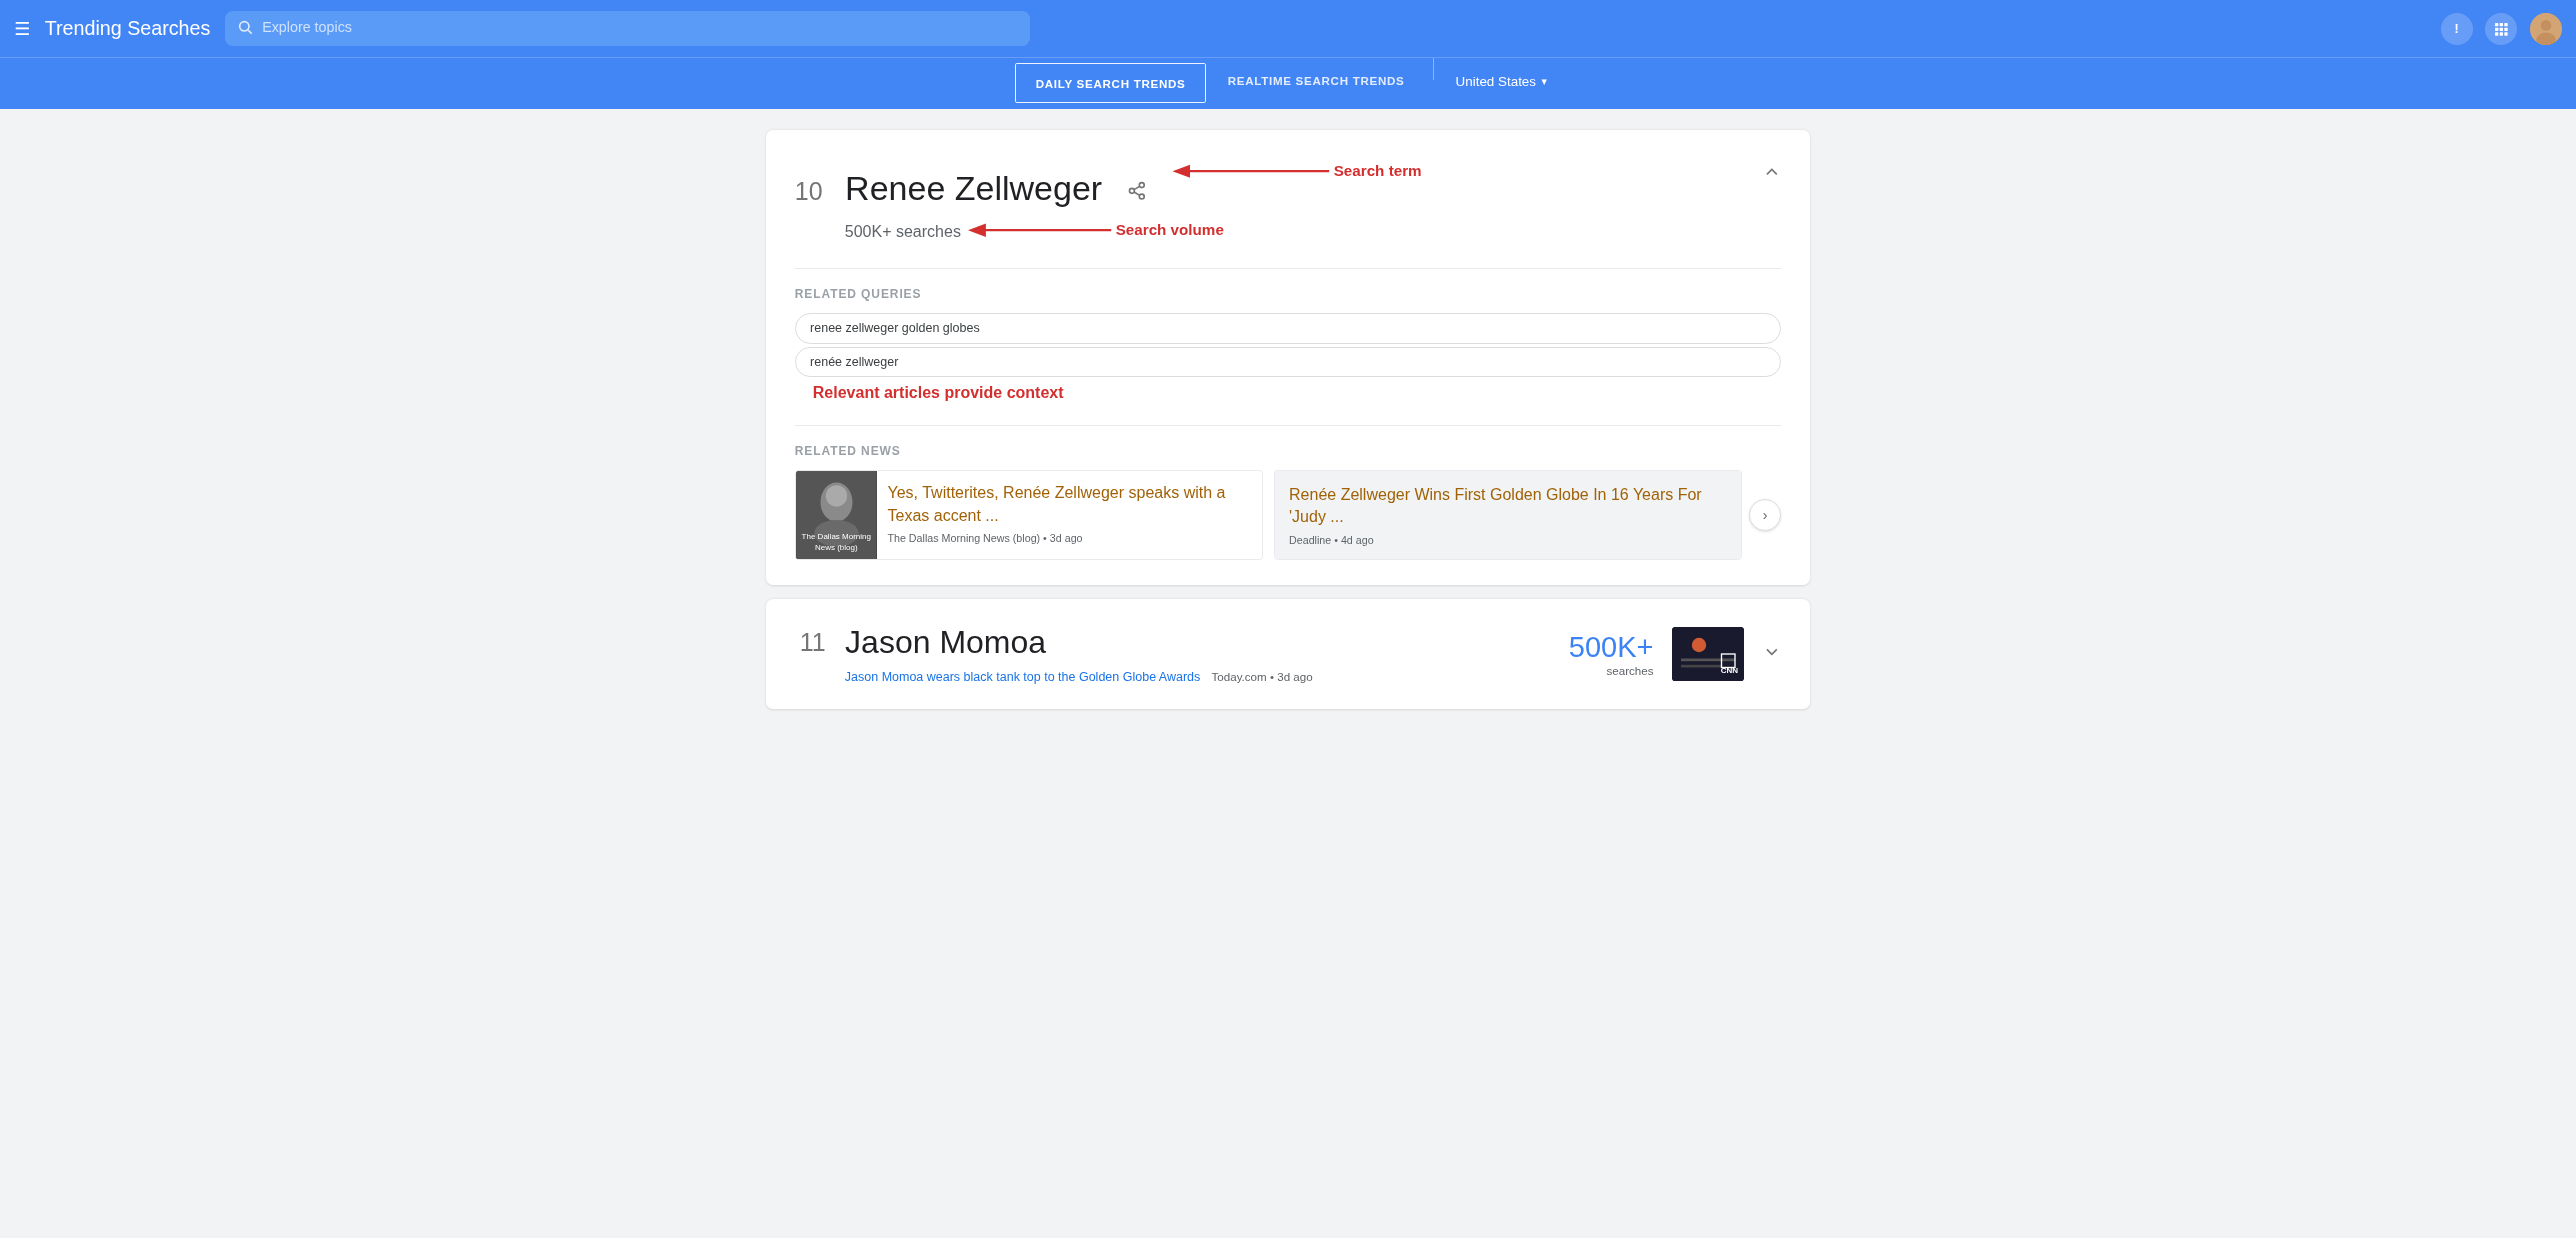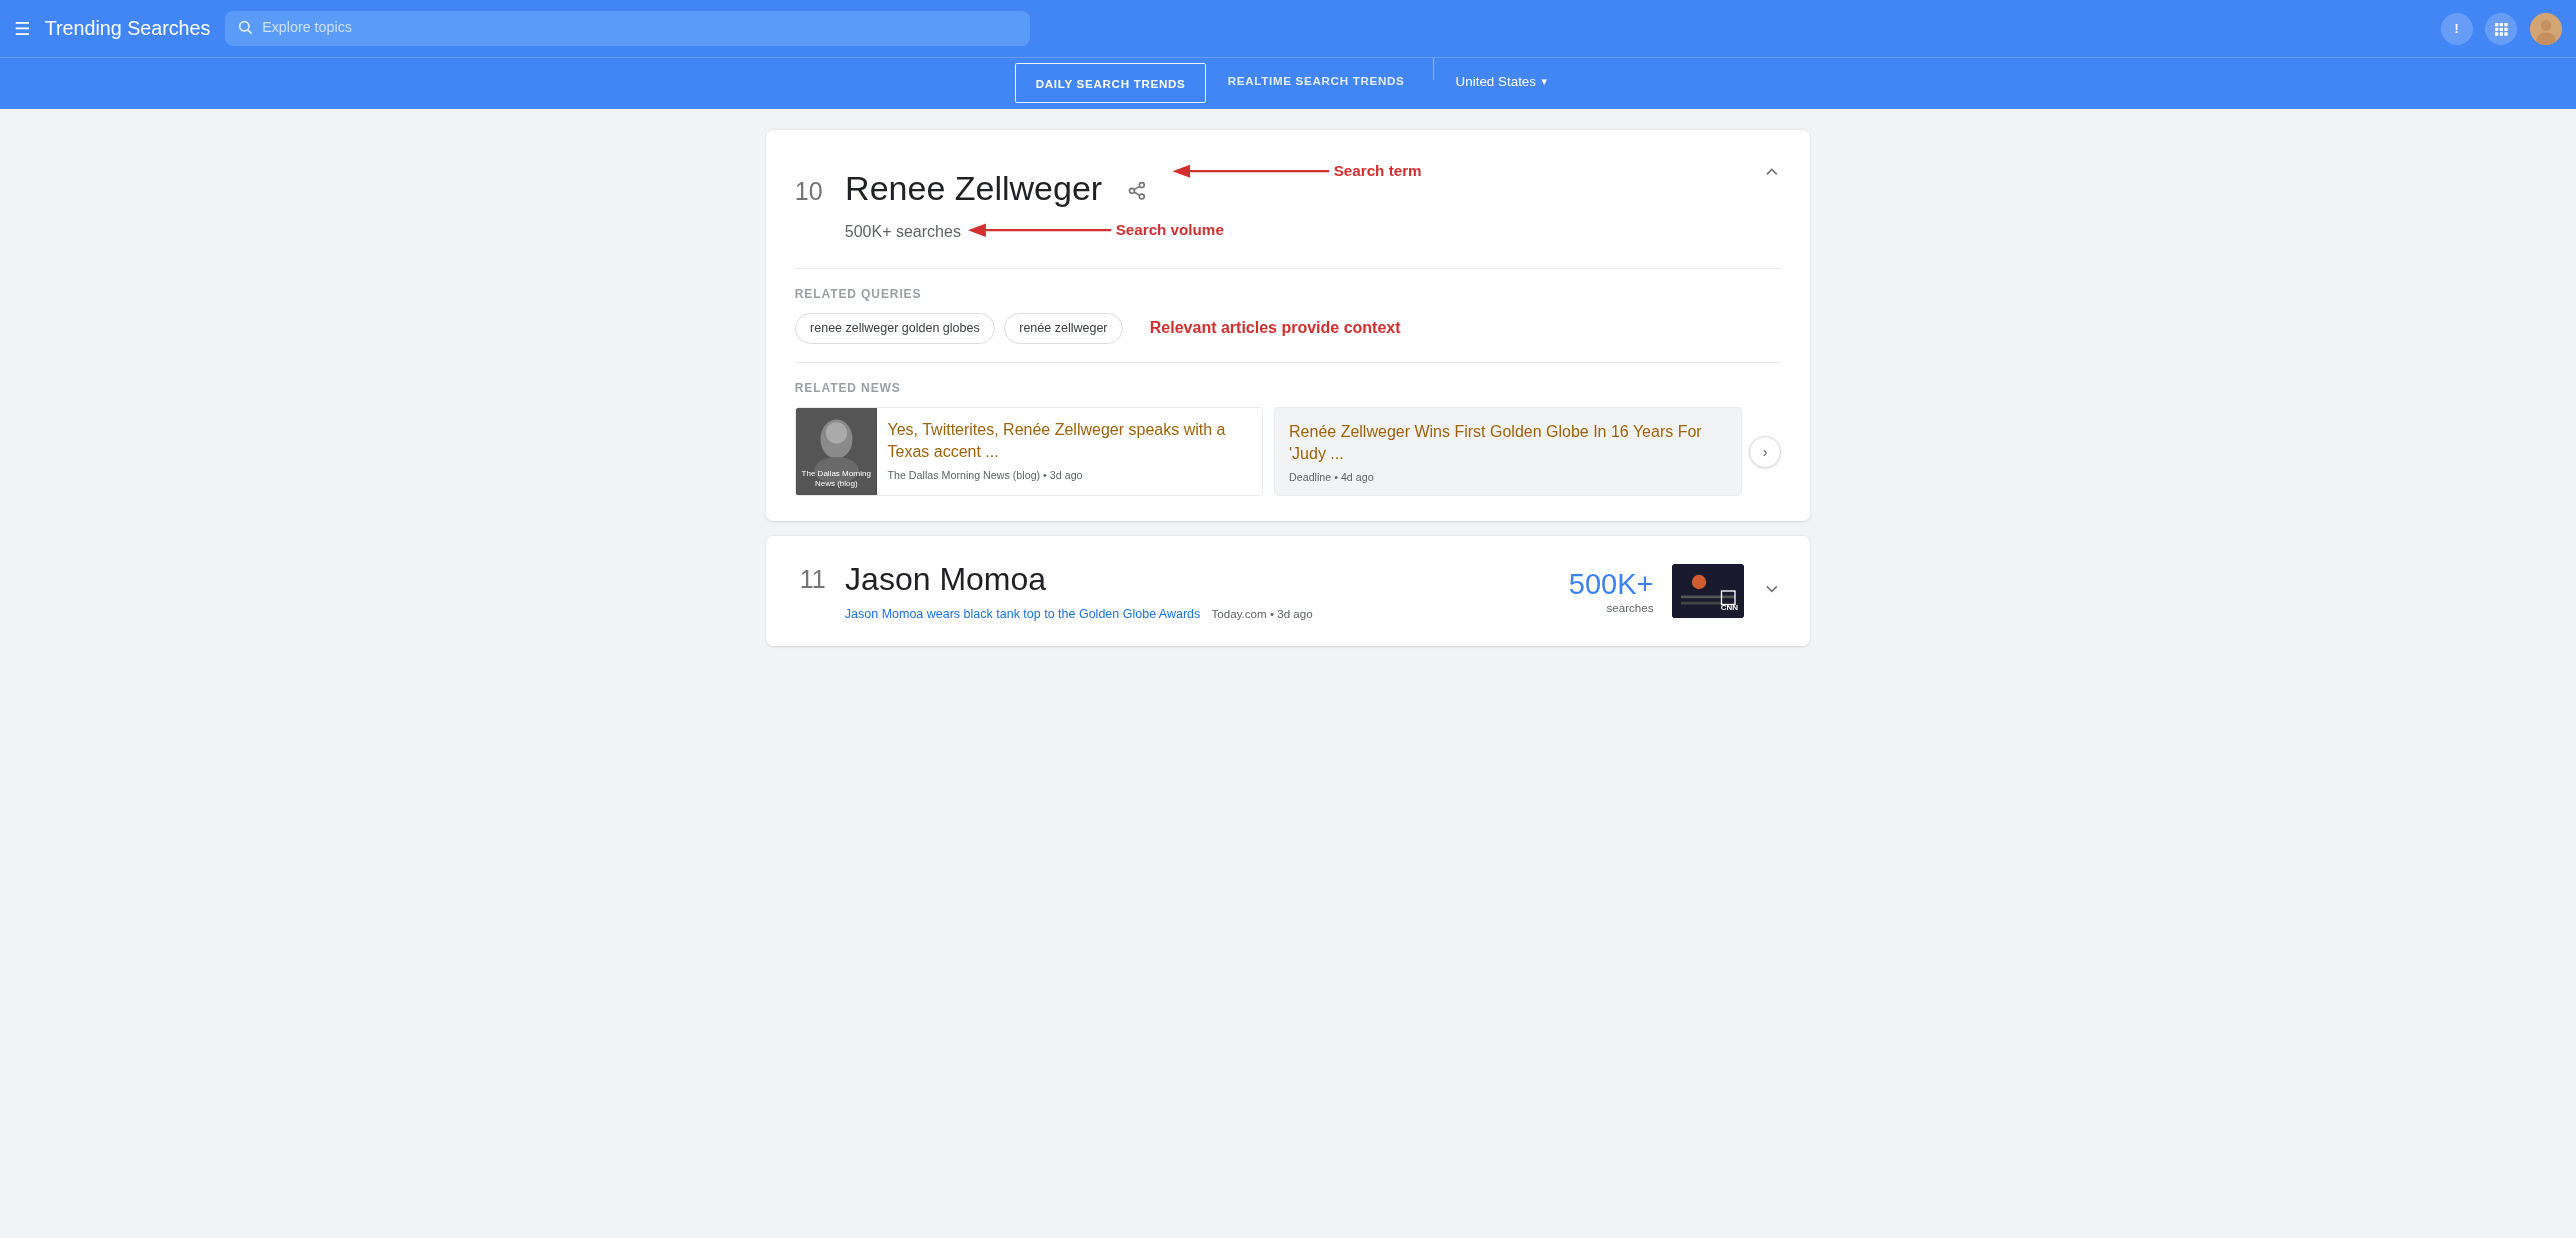--- a/index.html
+++ b/index.html
@@ -210,21 +210,22 @@
       font-size: 12px;
       font-weight: 600;
       letter-spacing: 0.9px;
       color: #9aa0a6;
       text-transform: uppercase;
       margin-bottom: 12.5px;
     }
     .query-chips {
       display: flex;
       flex-wrap: wrap;
-      gap: 9px;
+      gap: 3px;
+      flex-direction: column;
     }
     .query-chip {
       border: 0.9px solid #dadce0;
       border-radius: 18px;
       padding: 7.2px 14.3px;
       font-size: 12.5px;
       color: #3c4043;
       cursor: pointer;
       background: white;
     }

